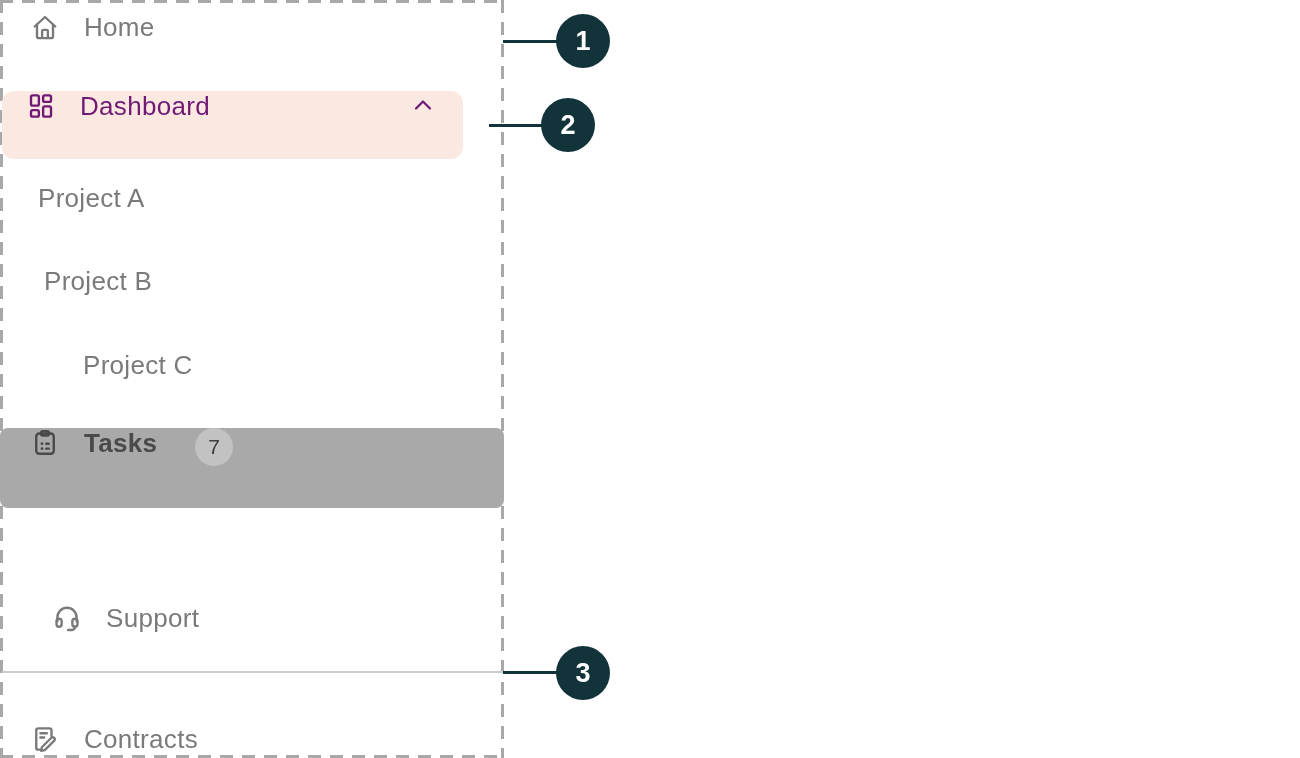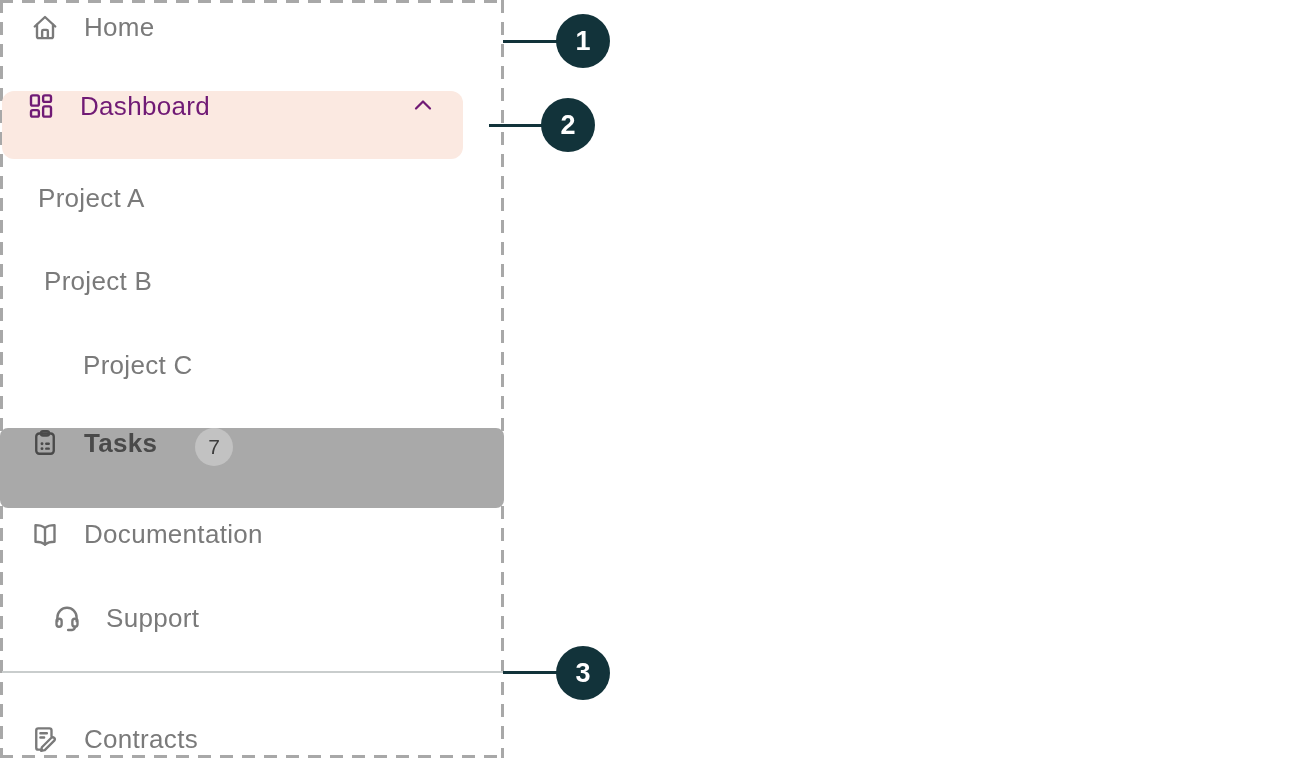--- a/index.html
+++ b/index.html
@@ -130,29 +130,20 @@
             <circle class="fl" cx="9.6" cy="12.6" r="1.15"></circle>
             <path d="M13 12.6h2"></path>
             <circle class="fl" cx="9.6" cy="16.5" r="1.15"></circle>
             <path d="M13 16.5h2"></path>
           </svg>
       </span>
       <span>Tasks</span>
       <span class="badge">7</span>
     </div>
 
-    <div class="nav-item row-documentation">
-      <span class="ic">
-        <svg viewBox="0 0 24 24">
-            <path d="M12 7.1C10 5.5 7.3 4.9 4.4 4.9v13.3c2.9 0 5.6.6 7.6 2.2 2-1.6 4.7-2.2 7.6-2.2V4.9c-2.9 0-5.6.6-7.6 2.2z"></path>
-            <path d="M12 7.1v13.3"></path>
-          </svg>
-      </span>
-      <span>Documentation</span>
-    </div>
 
     <div class="nav-item row-support">
       <span class="ic">
         <svg viewBox="0 0 24 24">
             <path d="M4.3 14.5v-3a7.7 7.7 0 0 1 15.4 0v3"></path>
             <rect x="3.6" y="12.6" width="4.1" height="6.4" rx="2"></rect>
             <rect x="16.3" y="12.6" width="4.1" height="6.4" rx="2"></rect>
             <path d="M18.3 19v.4a2.2 2.2 0 0 1-2.2 2.2h-3.2"></path>
           </svg>
       </span>

